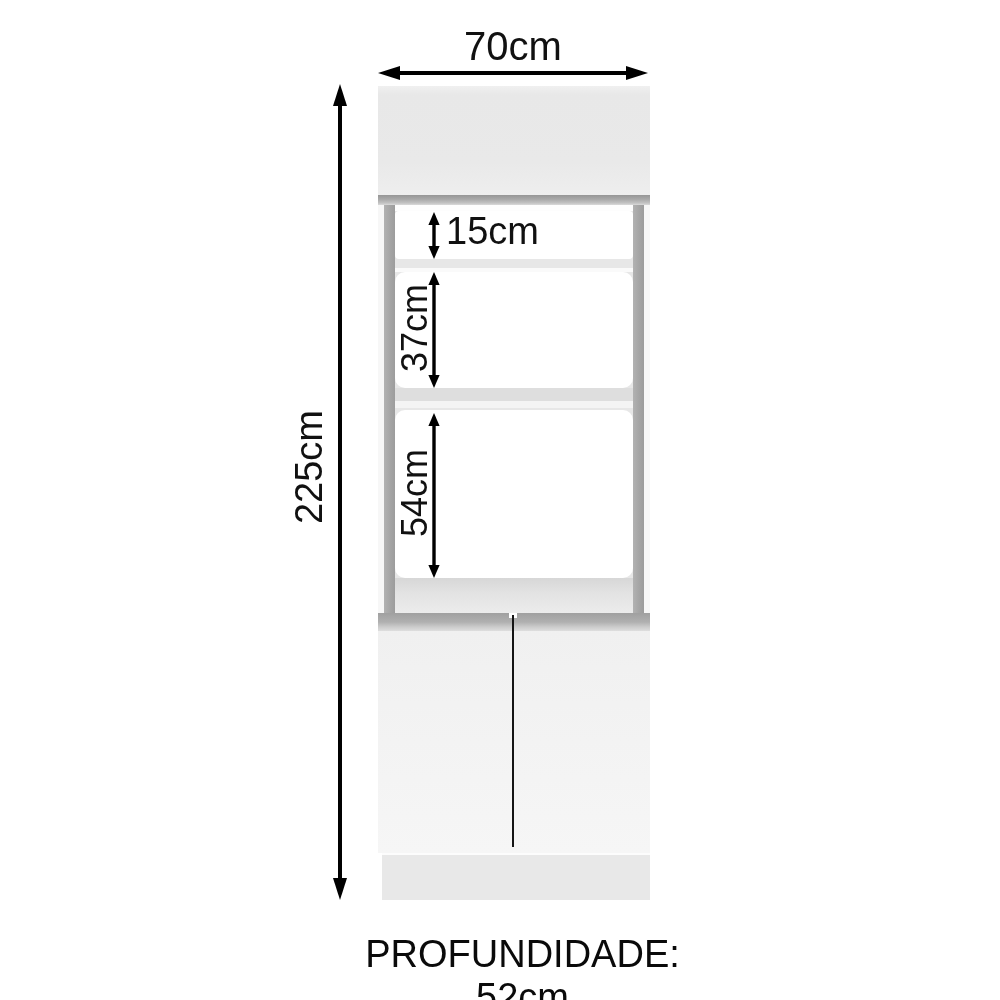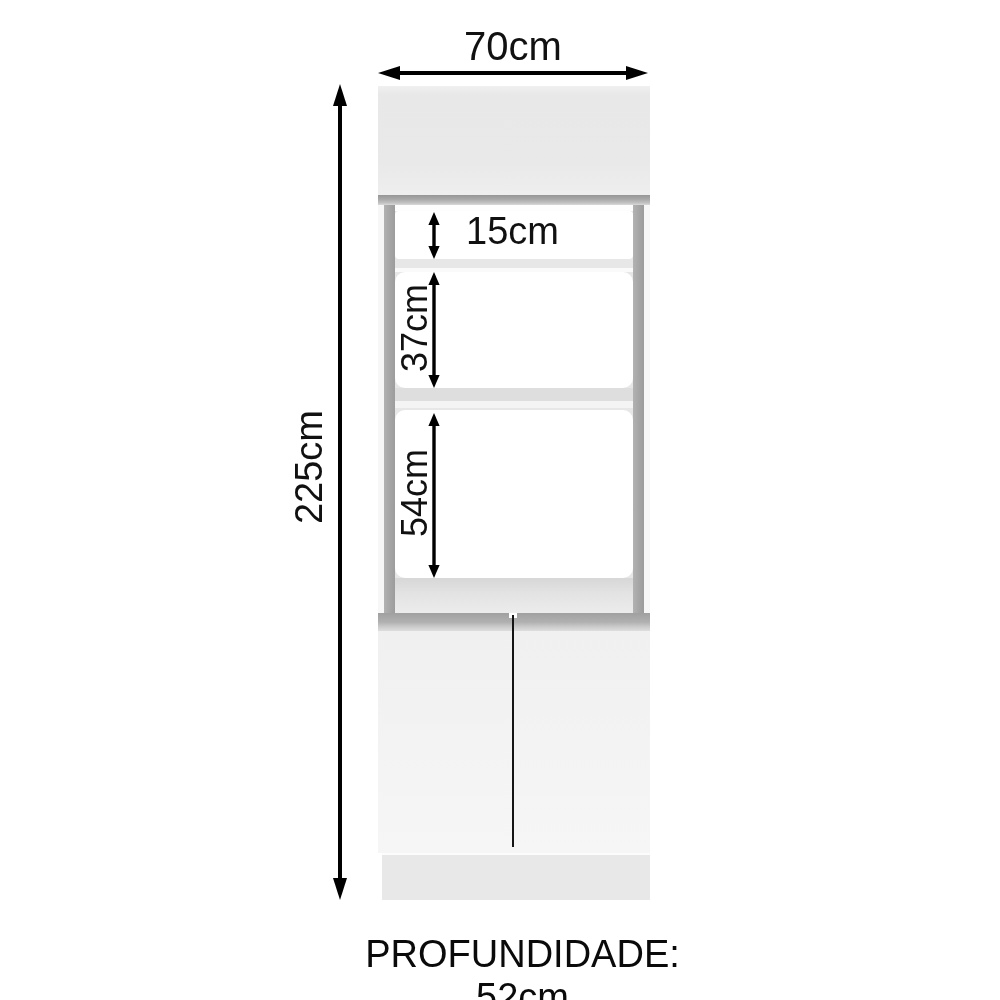--- a/index.html
+++ b/index.html
@@ -142,21 +142,21 @@
     <div class="abs doors"></div>
     <div class="abs door-divider"></div>
     <div class="abs plinth"></div>
   </div>
 
   <svg class="abs" style="left:427px; top:212px;" width="14" height="47" viewBox="0 0 14 47">
     <line x1="7" y1="10" x2="7" y2="37" stroke="#000" stroke-width="3.4"></line>
     <polygon points="7,0 1.4,13 12.6,13" fill="#000"></polygon>
     <polygon points="7,47 1.4,34 12.6,34" fill="#000"></polygon>
   </svg>
-  <div class="abs dim-label" style="left:466px; top:211px;">15cm</div>
+  <div class="abs dim-label" style="left:446px; top:211px;">15cm</div>
 
   <svg class="abs" style="left:427px; top:272px;" width="14" height="116" viewBox="0 0 14 116">
     <line x1="7" y1="10" x2="7" y2="106" stroke="#000" stroke-width="3.4"></line>
     <polygon points="7,0 1.4,13 12.6,13" fill="#000"></polygon>
     <polygon points="7,116 1.4,103 12.6,103" fill="#000"></polygon>
   </svg>
   <div class="abs rot dim-label" style="left:360px; top:308px; width:110px; height:40px; font-size:36px;">37cm</div>
 
   <svg class="abs" style="left:427px; top:413px;" width="14" height="165" viewBox="0 0 14 165">
     <line x1="7" y1="10" x2="7" y2="155" stroke="#000" stroke-width="3.4"></line>

